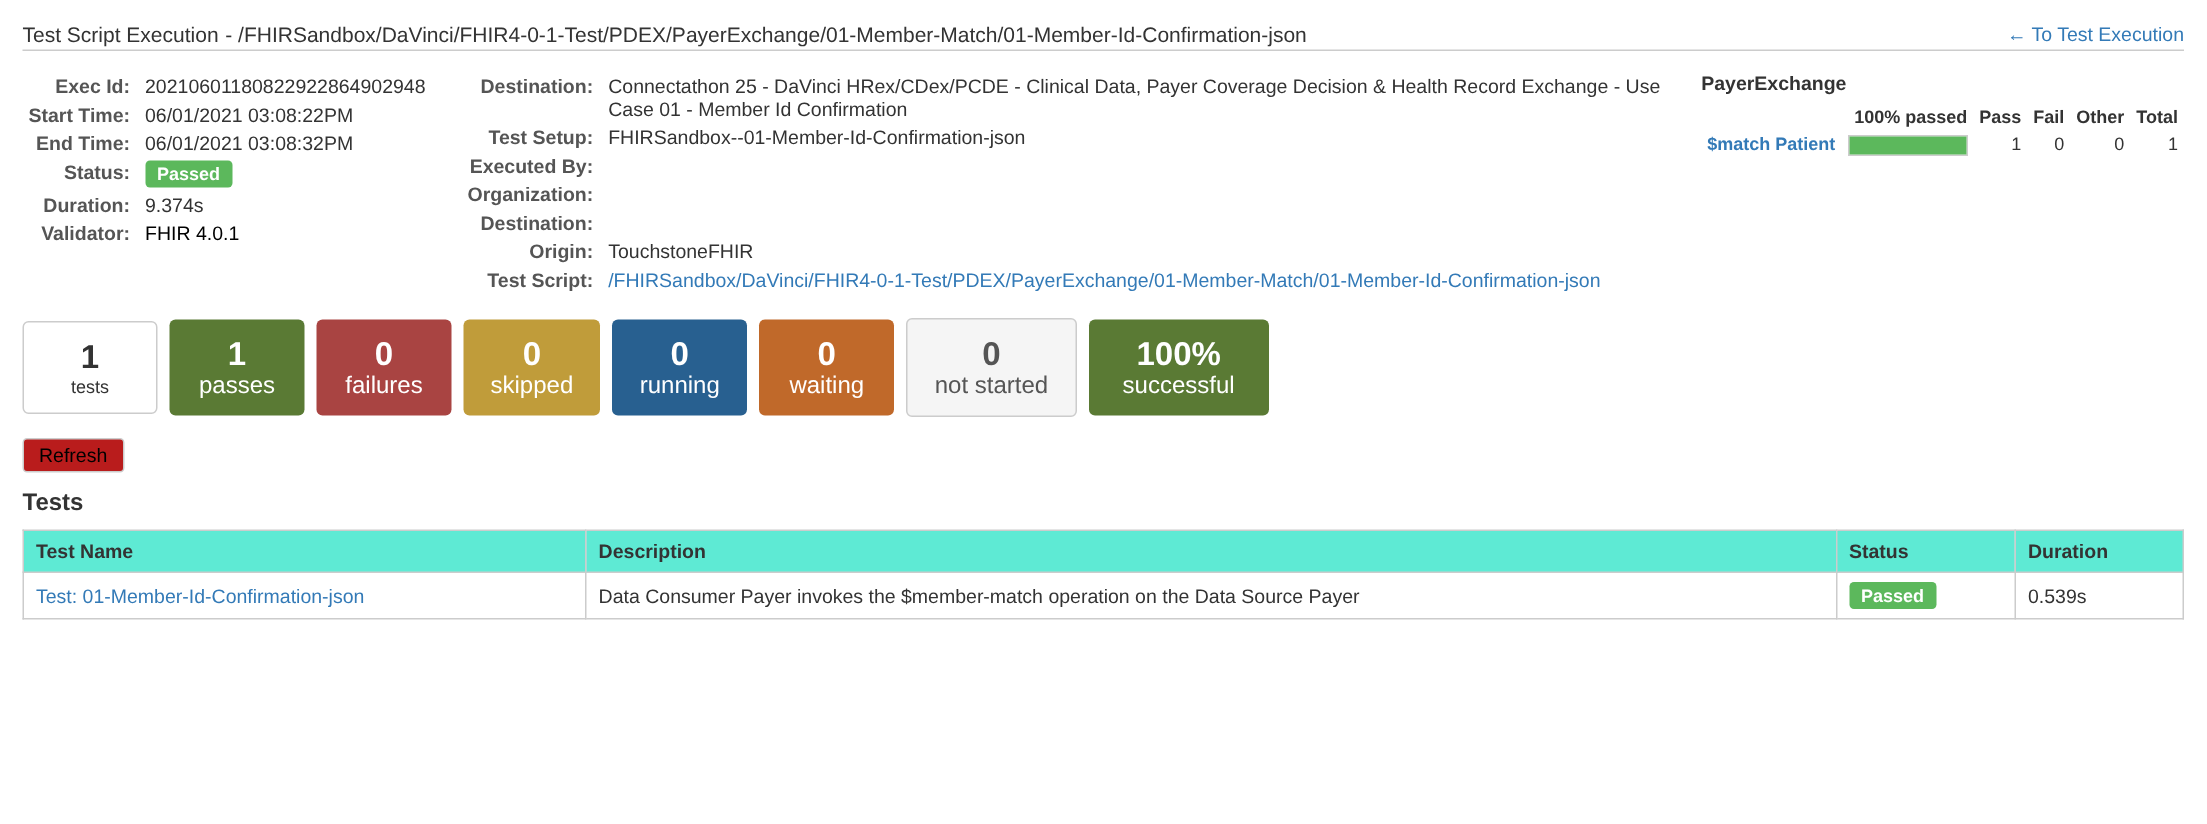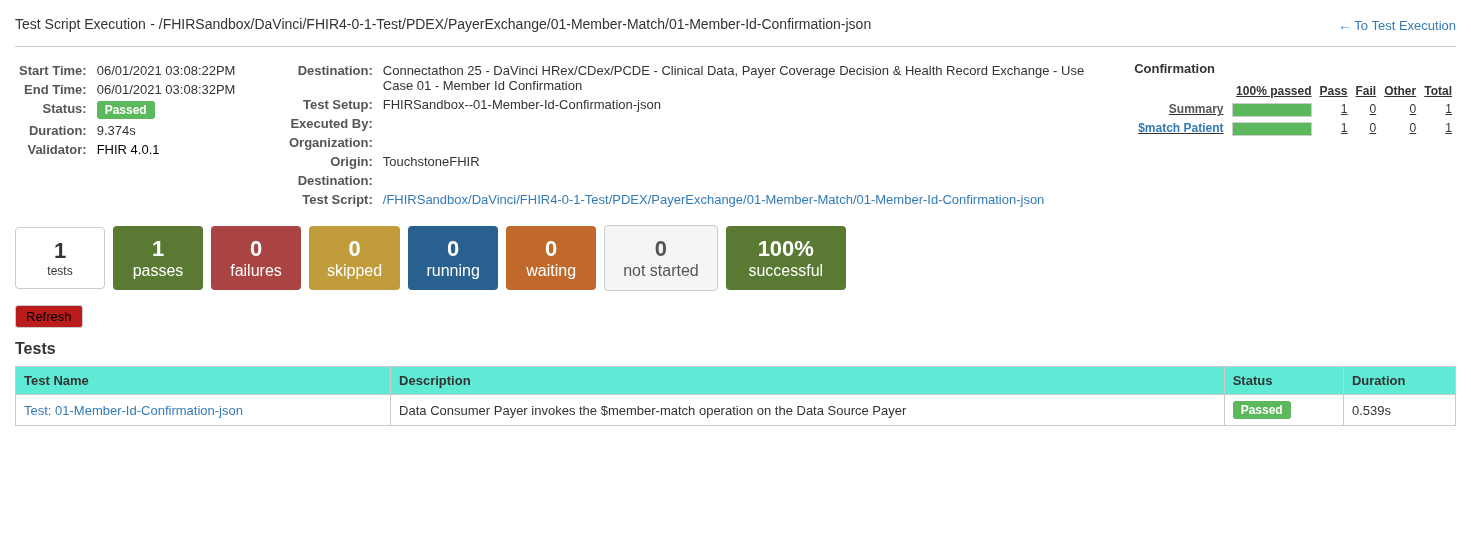--- a/index.html
+++ b/index.html
@@ -1,18 +1,18 @@
 <!DOCTYPE html>
 <html><head>
   <meta charset="utf-8">
   <style>
     * { box-sizing: border-box; margin: 0; padding: 0; }
     body { font-family: Arial, sans-serif; font-size: 13px; color: #333; background: #fff; padding: 15px; }
 
-    .page-header { display: flex; justify-content: space-between; align-items: flex-end; margin-bottom: 14px; border-bottom: 1px solid #ccc; padding-bottom: 13px; }
+    .page-header { display: flex; justify-content: space-between; align-items: flex-start; margin-bottom: 14px; border-bottom: 1px solid #ccc; padding-bottom: 0; }
     .page-title { font-size: 16px; font-weight: bold; color: #333; }
     .page-title span { font-weight: normal; font-size: 14px; }
     .back-link { color: #337ab7; text-decoration: none; font-size: 13px; }
     .back-link::before { content: "← "; }
 
     .info-section { display: flex; gap: 20px; margin-bottom: 16px; }
     .left-info { flex: 0 0 auto; min-width: 250px; }
     .left-info table { border-collapse: collapse; }
     .left-info td { padding: 2px 4px; vertical-align: top; }
     .left-info td:first-child { text-align: right; font-weight: bold; color: #555; padding-right: 6px; white-space: nowrap; }
@@ -24,21 +24,21 @@
     .center-info td:first-child { text-align: right; font-weight: bold; color: #555; padding-right: 6px; white-space: nowrap; }
     .center-info td:last-child { color: #333; }
 
     .right-info { flex: 0 0 300px; }
 
     .status-badge-passed { background: #5cb85c; color: #fff; padding: 2px 8px; border-radius: 3px; display: inline-block; font-size: 12px; font-weight: bold; }
 
     .validator-link { color: #000000; text-decoration: none; }
     .test-script-link { color: #337ab7; text-decoration: none; }
     .interactions-title { font-weight: bold; font-size: 13px; margin-bottom: 6px; }
-    .interactions-table { border-collapse: collapse; width: 100%; font-size: 12px; text-decoration: underline; }
+    .interactions-table { border-collapse: collapse; width: 100%; font-size: 12px; }
     .interactions-table th { text-align: right; padding: 2px 4px; font-weight: bold; white-space: nowrap; color: #333; }
     .interactions-table th:first-child { text-align: left; }
     .interactions-table td { padding: 2px 4px; text-align: right; white-space: nowrap; }
     .interactions-table td:first-child { text-align: right; font-weight: bold; color: #555; }
     .progress-bar-container { width: 80px; height: 14px; background: #eee; border: 1px solid #ccc; display: inline-block; vertical-align: middle; }
     .progress-bar-fill { height: 100%; background: #5cb85c; }
 
     
     .stats-section { display: flex; align-items: center; gap: 8px; margin-bottom: 14px; }
     .stat-box { border-radius: 4px; padding: 10px 18px; text-align: center; min-width: 90px; }
@@ -79,20 +79,24 @@
   </div>
   <a class="back-link" href="#">To Test Execution</a>
 </div>
 
 
 <div class="info-section">
 
   <div class="left-info">
     <table>
       <tbody>
+          <tr>
+        <td>Exec Id:</td>
+        <td>20210601180822922864902948</td>
+      </tr>
       <tr>
         <td>Start Time:</td>
         <td>06/01/2021 03:08:22PM</td>
       </tr>
       <tr>
         <td>End Time:</td>
         <td>06/01/2021 03:08:32PM</td>
       </tr>
       <tr>
         <td>Status:</td>
@@ -127,60 +131,52 @@
       </tr>
       <tr>
         <td>Executed By:</td>
         <td></td>
       </tr>
       <tr>
         <td>Organization:</td>
         <td></td>
       </tr>
       <tr>
+        <td>Destination:</td>
+        <td></td>
+      </tr>
+      <tr>
         <td>Origin:</td>
         <td>TouchstoneFHIR</td>
-      </tr>
-      <tr>
-        <td>Destination:</td>
-        <td></td>
       </tr>
       <tr>
         <td>Test Script:</td>
         <td>
           <a class="test-script-link" href="#">/FHIRSandbox/DaVinci/FHIR4-0-1-Test/PDEX/PayerExchange/01-Member-Match/01-Member-Id-Confirmation-json</a>
         </td>
       </tr>
     </tbody>
       </table>
   </div>
 
   <div class="right-info">
-    <div class="interactions-title">Confirmation</div>
+    <div class="interactions-title">PayerExchange</div>
     <table class="interactions-table">
       <thead>
         <tr>
           <th></th>
           <th>100% passed</th>
           <th>Pass</th>
           <th>Fail</th>
           <th>Other</th>
           <th>Total</th>
         </tr>
       </thead>
       <tbody id="interactions-body">
           <tr>
-            <td style="text-align: right; font-weight: bold; color: rgb(85, 85, 85);">Summary</td>
-            <td><div class="progress-bar-container"><div class="progress-bar-fill" style="width: 100%;"></div></div></td>
-            <td>1</td>
-            <td>0</td>
-            <td>0</td>
-            <td>1</td>
-          </tr>
-          <tr>
             <td style="text-align: right; font-weight: bold; color: rgb(85, 85, 85);"><a href="#" style="color: rgb(51, 122, 183); text-decoration: none;">$match  Patient</a></td>
             <td><div class="progress-bar-container"><div class="progress-bar-fill" style="width: 100%;"></div></div></td>
             <td>1</td>
             <td>0</td>
             <td>0</td>
             <td>1</td>
           </tr>
         </tbody>
     </table>
   </div>

